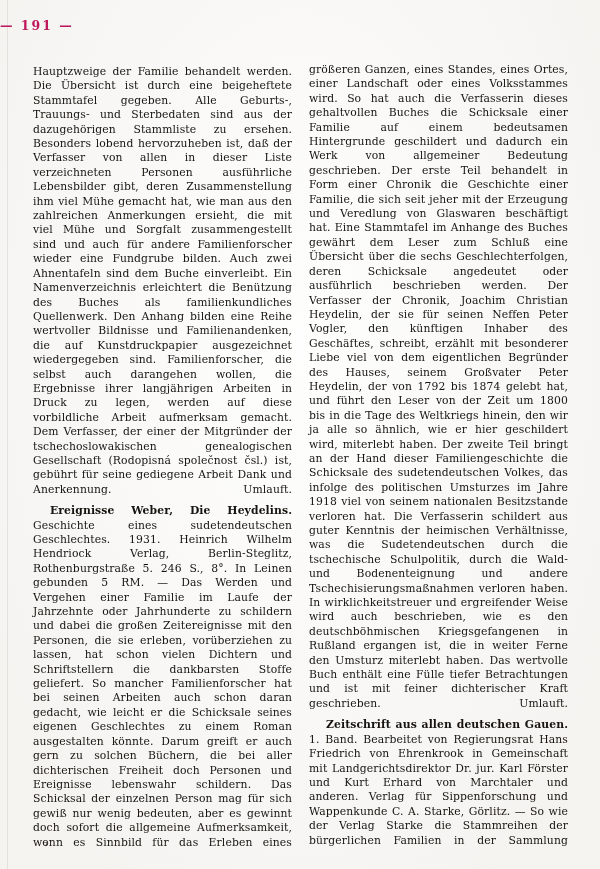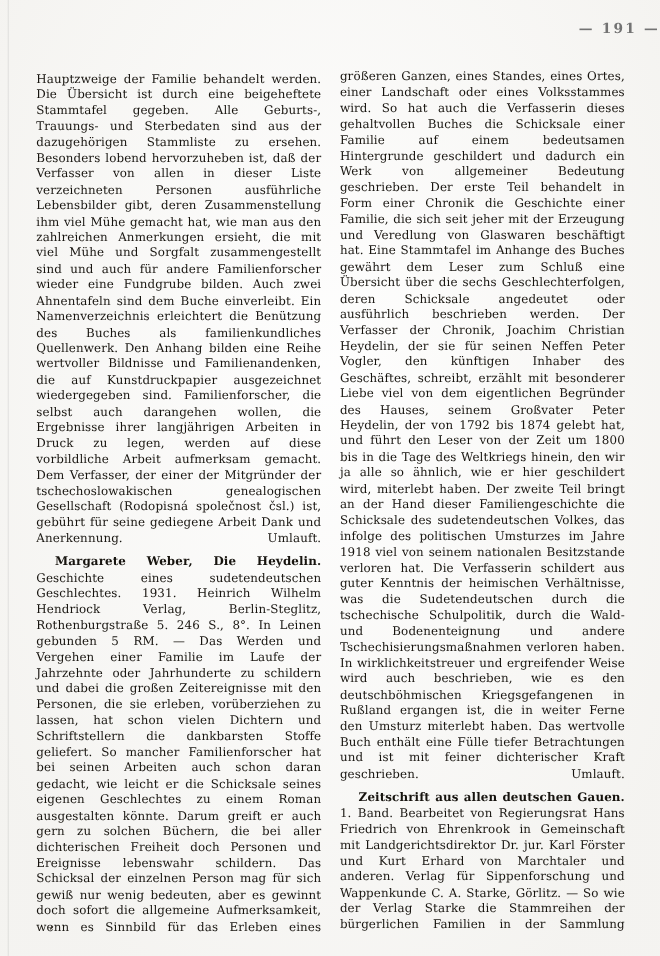--- a/index.html
+++ b/index.html
@@ -23,25 +23,25 @@
     top: 0;
     width: 1px;
     height: 100%;
     background: rgba(60,55,45,0.10);
   }
   .page-number {
     position: absolute;
     top: 18px;
     left: 0;
     width: 100%;
-    text-align: right;
+    text-align: left;
     font-size: 12.5px;
     font-weight: bold;
     letter-spacing: 2px;
-    color: #737373;
+    color: #be185d;
   }
   .columns {
     position: absolute;
     left: 31px;
     top: 63px;
     width: 539px;
     height: 798px;
     column-count: 2;
     column-gap: 13px;
     column-fill: auto;
@@ -87,21 +87,21 @@
 <div class="page-number">— 191 —</div>
 
 <div class="columns">
 
   <p class="review">
     <span>Hauptzweige der Familie behandelt werden. Die Übersicht ist durch eine beigeheftete Stammtafel gegeben. Alle Geburts-, Trauungs- und Sterbedaten sind aus der dazugehörigen Stammliste zu ersehen. Besonders lobend hervorzuheben ist, daß der Verfasser von allen in dieser Liste verzeichneten Personen ausführliche Lebensbilder gibt, deren Zusammenstellung ihm viel Mühe gemacht hat, wie man aus den zahlreichen Anmerkungen ersieht, die mit viel Mühe und Sorgfalt zusammengestellt sind und auch für andere Familienforscher wieder eine Fundgrube bilden. Auch zwei Ahnentafeln sind dem Buche einverleibt. Ein Namenverzeichnis erleichtert die Benützung des Buches als familienkundliches Quellenwerk. Den Anhang bilden eine Reihe wertvoller Bildnisse und Familienandenken, die auf Kunstdruckpapier ausgezeichnet wiedergegeben sind. Familienforscher, die selbst auch darangehen wollen, die Ergebnisse ihrer langjährigen Arbeiten in Druck zu legen, werden auf diese vorbildliche Arbeit aufmerksam gemacht. Dem Verfasser, der einer der Mitgründer der tschechoslowakischen genealogischen Gesellschaft (Rodopisná společnost čsl.) ist, gebührt für seine gediegene Arbeit Dank und Anerkennung.</span>
     <span class="signature">Umlauft.</span>
   </p>
 
   <p class="review">
-    <span class="run-in">Margarete Weber, Die Heydelin.</span>
+    <span class="run-in">Ereignisse Weber, Die Heydelins.</span>
     <span>Geschichte eines sudetendeutschen Geschlechtes. 1931. Heinrich Wilhelm Hendriock Verlag, Berlin-Steglitz, Rothenburgstraße 5. 246 S., 8°. In Leinen gebunden 5 RM. — Das Werden und Vergehen einer Familie im Laufe der Jahrzehnte oder Jahrhunderte zu schildern und dabei die großen Zeitereignisse mit den Personen, die sie erleben, vorüberziehen zu lassen, hat schon vielen Dichtern und Schriftstellern die dankbarsten Stoffe geliefert. So mancher Familienforscher hat bei seinen Arbeiten auch schon daran gedacht, wie leicht er die Schicksale seines eigenen Geschlechtes zu einem Roman ausgestalten könnte. Darum greift er auch gern zu solchen Büchern, die bei aller dichterischen Freiheit doch Personen und Ereignisse lebenswahr schildern. Das Schicksal der einzelnen Person mag für sich gewiß nur wenig bedeuten, aber es gewinnt doch sofort die allgemeine Aufmerksamkeit, wenn es Sinnbild für das Erleben eines größeren Ganzen, eines Standes, eines Ortes, einer Landschaft oder eines Volksstammes wird. So hat auch die Verfasserin dieses gehaltvollen Buches die Schicksale einer Familie auf einem bedeutsamen Hintergrunde geschildert und dadurch ein Werk von allgemeiner Bedeutung geschrieben. Der erste Teil behandelt in Form einer Chronik die Geschichte einer Familie, die sich seit jeher mit der Erzeugung und Veredlung von Glaswaren beschäftigt hat. Eine Stammtafel im Anhange des Buches gewährt dem Leser zum Schluß eine Übersicht über die sechs Geschlechterfolgen, deren Schicksale angedeutet oder ausführlich beschrieben werden. Der Verfasser der Chronik, Joachim Christian Heydelin, der sie für seinen Neffen Peter Vogler, den künftigen Inhaber des Geschäftes, schreibt, erzählt mit besonderer Liebe viel von dem eigentlichen Begründer des Hauses, seinem Großvater Peter Heydelin, der von 1792 bis 1874 gelebt hat, und führt den Leser von der Zeit um 1800 bis in die Tage des Weltkriegs hinein, den wir ja alle so ähnlich, wie er hier geschildert wird, miterlebt haben. Der zweite Teil bringt an der Hand dieser Familiengeschichte die Schicksale des sudetendeutschen Volkes, das infolge des politischen Umsturzes im Jahre 1918 viel von seinem nationalen Besitzstande verloren hat. Die Verfasserin schildert aus guter Kenntnis der heimischen Verhältnisse, was die Sudetendeutschen durch die tschechische Schulpolitik, durch die Wald- und Bodenenteignung und andere Tschechisierungsmaßnahmen verloren haben. In wirklichkeitstreuer und ergreifender Weise wird auch beschrieben, wie es den deutschböhmischen Kriegsgefangenen in Rußland ergangen ist, die in weiter Ferne den Umsturz miterlebt haben. Das wertvolle Buch enthält eine Fülle tiefer Betrachtungen und ist mit feiner dichterischer Kraft geschrieben.</span>
     <span class="signature">Umlauft.</span>
   </p>
 
   <p class="review">
     <span class="run-in">Zeitschrift aus allen deutschen Gauen.</span>
     <span>1. Band. Bearbeitet von Regierungsrat Hans Friedrich von Ehrenkrook in Gemeinschaft mit Landgerichtsdirektor Dr. jur. Karl Förster und Kurt Erhard von Marchtaler und anderen. Verlag für Sippenforschung und Wappenkunde C. A. Starke, Görlitz. — So wie der Verlag Starke die Stammreihen der bürgerlichen Familien in der Sammlung „Deutsche Geschlechterbücher“ herausgibt, so begann er 1928 auch die Veröffentlichung von „Ahnentafeln aus allen deutschen Gauen“, die in einzelnen Druckbogen als Beilage zu der Zeitschrift „Archiv für Sippenforschung“ erscheinen. Der erste Band, der 48 Ahnentafeln beinhaltet, liegt nun geschlossen vor. Es werden darin auch manche Sudetendeutsche angeführt, wenn auch die Probanten alle aus dem Reiche stammen. Ein Verzeichnis der vorkommenden Familiennamen (Seite 420 bis 443) erleichtert die Benützung. Das Werk steht unseren Lesern zur Verfügung.</span>
   </p>
 
 </div>

